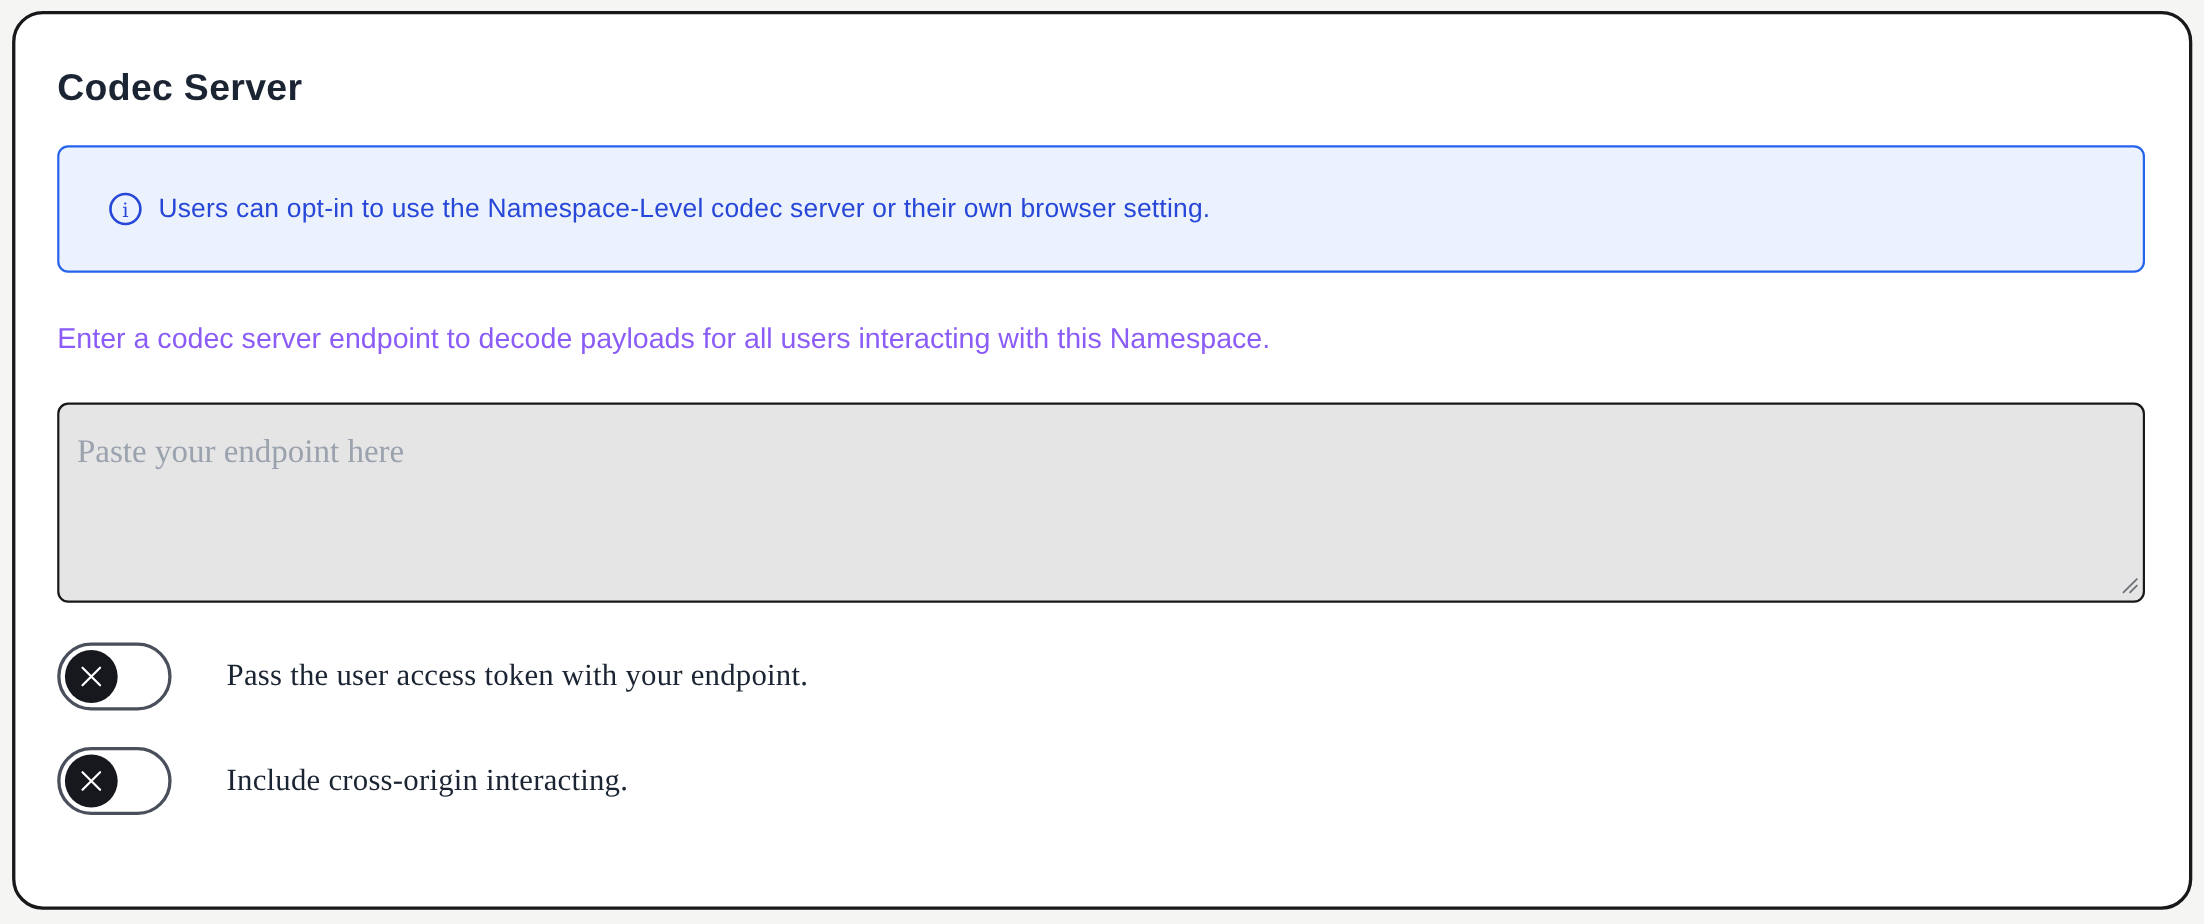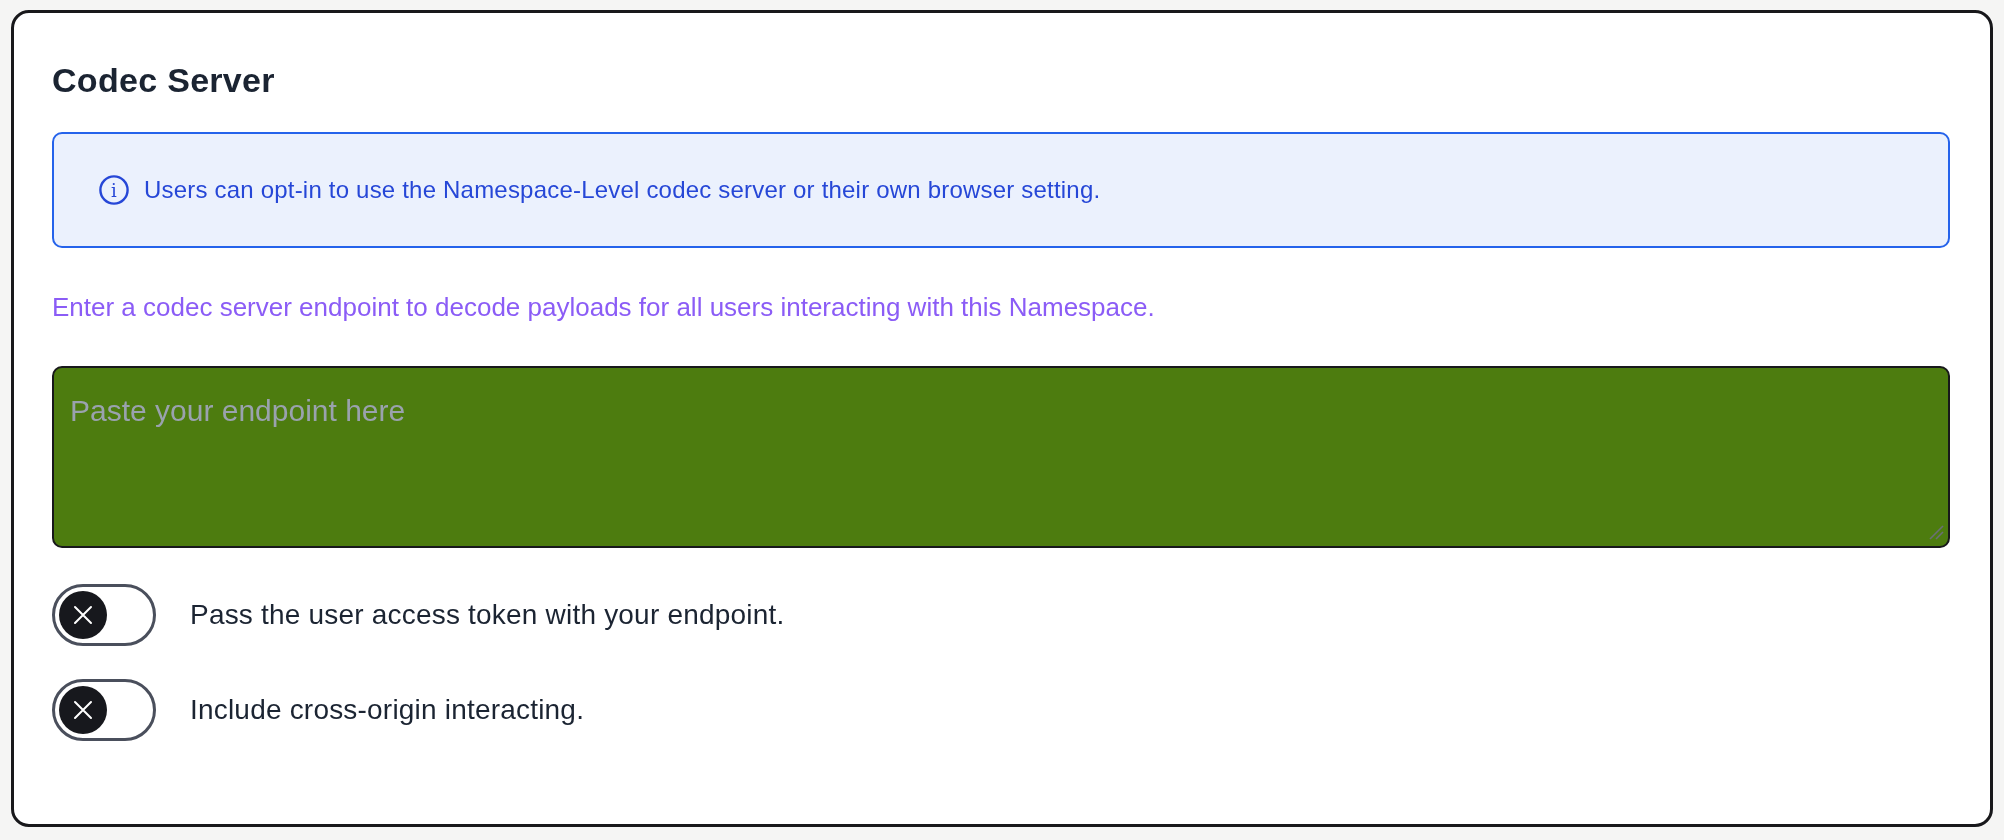--- a/index.html
+++ b/index.html
@@ -8,21 +8,21 @@
     font-family: "Liberation Sans", "DejaVu Sans", sans-serif;
     background: #f5f5f4;
     overflow: hidden;
   }
   .page { position: relative; width: 2004px; height: 840px; }
   .card {
     position: absolute;
     left: 11px; top: 10px; right: 11px; bottom: 13px;
     background: #ffffff;
     border: 3px solid #18181b;
-    border-radius: 18px;
+    border-radius: 28px;
     padding: 45px 40px 0 38px;
   }
   h1.panel-title {
     font-size: 34px;
     line-height: 44px;
     font-weight: 700;
     color: #1b2432;
     letter-spacing: 0.3px;
   }
   .banner {
@@ -65,41 +65,42 @@
   .textarea-wrap {
     position: relative;
     margin-top: 38px;
     width: 100%;
     height: 182px;
   }
   textarea.endpoint-input {
     width: 100%; height: 100%;
     border: 2.5px solid #18181b;
     border-radius: 10px;
-    background: #4d7c0f;
+    background: #e5e5e5;
     resize: none;
     outline: none;
     padding: 24px 16px;
-    font-family: Liberation Sans, sans-serif;
+    font-family: Liberation Serif, serif;
     font-size: 30px;
     line-height: 38px;
     color: #1b2432;
   }
   textarea.endpoint-input::placeholder { color: #9aa2ae; opacity: 1; }
   .resize-handle {
     position: absolute;
     right: 5px; bottom: 7px;
     width: 18px; height: 18px;
     pointer-events: none;
   }
   .toggle-row {
     display: flex;
     align-items: center;
-    gap: 34px;
+    gap: 50px;
     height: 62px;
+    font-family: Liberation Serif, serif;
   }
   .toggle-row.first { margin-top: 36px; }
   .toggle-row.second { margin-top: 33px; }
   button.toggle {
     width: 104px; height: 62px;
     border: 3px solid #4a4f5c;
     border-radius: 32px;
     background: #ffffff;
     position: relative;
     cursor: pointer;

